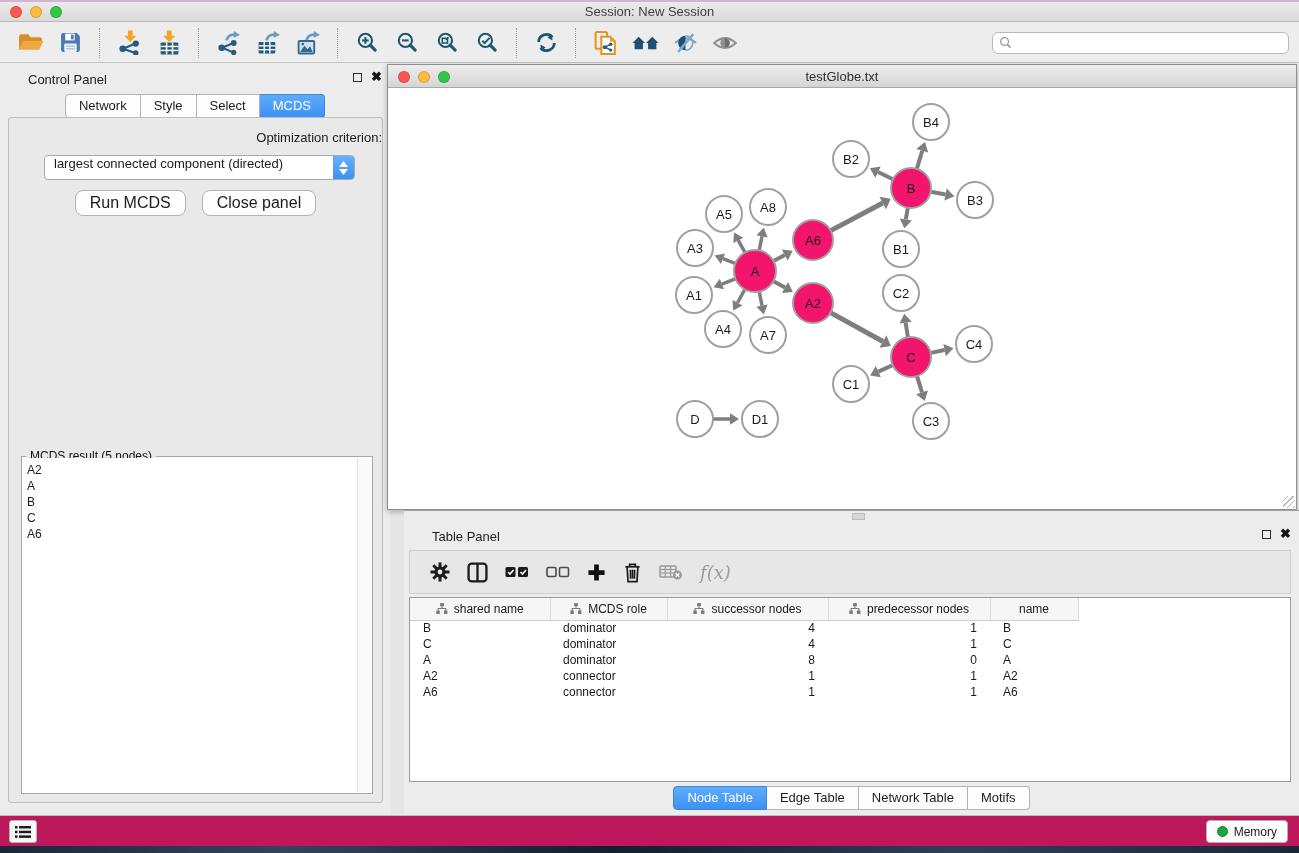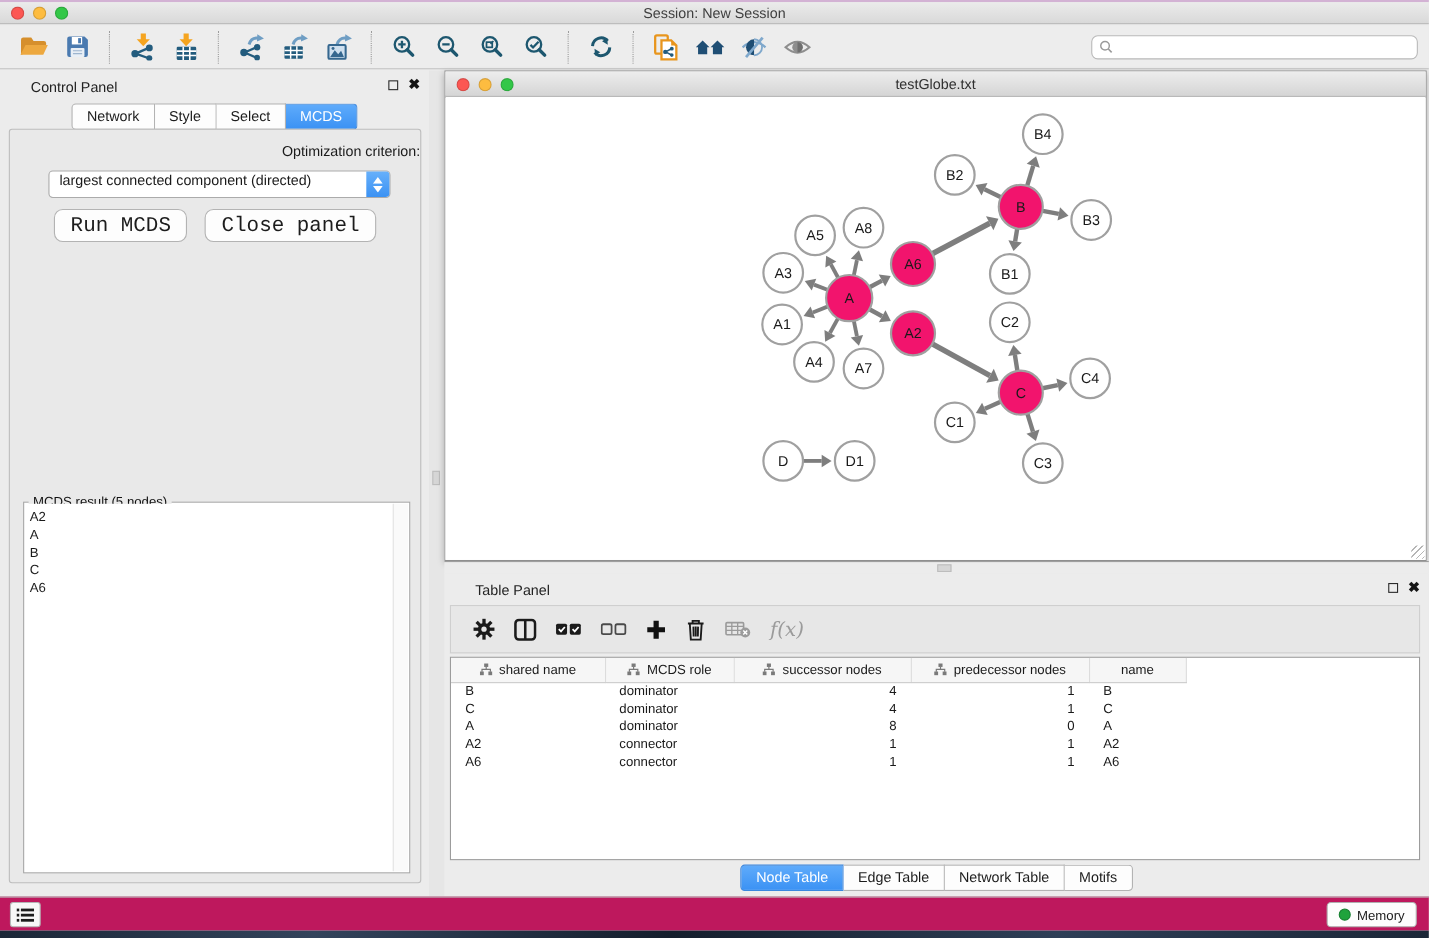--- a/index.html
+++ b/index.html
@@ -54,42 +54,42 @@
   .dropdown {
     position:absolute; top:37px; left:35px; right:27px; height:25px; background:#fff;
     border:1px solid #ababab; border-radius:4px; display:flex; align-items:flex-start;
   }
   .dropdown .dd-text { flex:1; font-size:13px; padding-left:9px; white-space:nowrap; overflow:hidden; }
   .dd-stepper {
     width:21px; align-self:stretch; border-radius:0 3px 3px 0; background:linear-gradient(#66b0fb,#3c92f3);
     display:flex; flex-direction:column; align-items:center; justify-content:center; gap:2px;
   }
   .btn {
-    font-size:19px; background:#fdfdfd; border:1px solid #b3b3b3; border-radius:8px;
-    padding:3px 14px; color:#1c1c1c;font-family:Liberation Mono, monospace;
+    font-size:16px; background:#fdfdfd; border:1px solid #b3b3b3; border-radius:8px;
+    padding:3px 14px; color:#1c1c1c;
   }
   .cp-buttons { position:absolute; top:72px; left:0; right:0; display:flex; justify-content:center; gap:16px; }
   .groupbox {
     position:absolute; left:12px; right:9px; top:338px; bottom:8px;
     border:1px solid #a6a6a6; background:#fff;
   }
   .groupbox-title {
     position:absolute; top:-8px; left:4px; background:#e9e9e9; padding:0 4px; font-size:12px; color:#111;
   }
   .result-list { position:absolute; inset:1px 15px 1px 1px; background:#fff; padding:4px 0 0 4px; }
   .result-list div { font-size:12px; line-height:16px; }
   .v-scroll { position:absolute; top:1px; bottom:1px; right:1px; width:14px; background:#fafafa; border-left:1px solid #e3e3e3; }
 
   
   .v-spacer { position:absolute; top:64px; left:390px; width:14px; bottom:38px; background:#e6e6e6; }
   .v-spacer .grip { position:absolute; top:364px; left:3px; width:7px; height:13px; background:#d6d6d6; border:1px solid #bdbdbd; }
 
   
   .net-window {
-    position:absolute; top:64px; left:404px; right:2px; height:446px;
+    position:absolute; top:64px; left:387px; right:2px; height:446px;
     border:1px solid #8f8f8f; background:#fff; box-shadow:0 2px 6px rgba(0,0,0,.25);
   }
   .net-titlebar {
     height:23px; background:linear-gradient(#ededed,#d5d5d5); border-bottom:1px solid #a8a8a8; position:relative;
   }
   .net-titlebar .title-text { line-height:23px; text-align:center; font-size:13px; color:#2f2f2f; }
   .net-titlebar .traffic { top:6px; }
   .net-canvas { position:absolute; top:24px; left:0; right:0; bottom:0; background:#fff; overflow:hidden; }
   .net-resize { position:absolute; right:1px; bottom:1px; width:12px; height:12px;
     background:repeating-linear-gradient(135deg,transparent 0 3px,#b5b5b5 3px 4px); }

